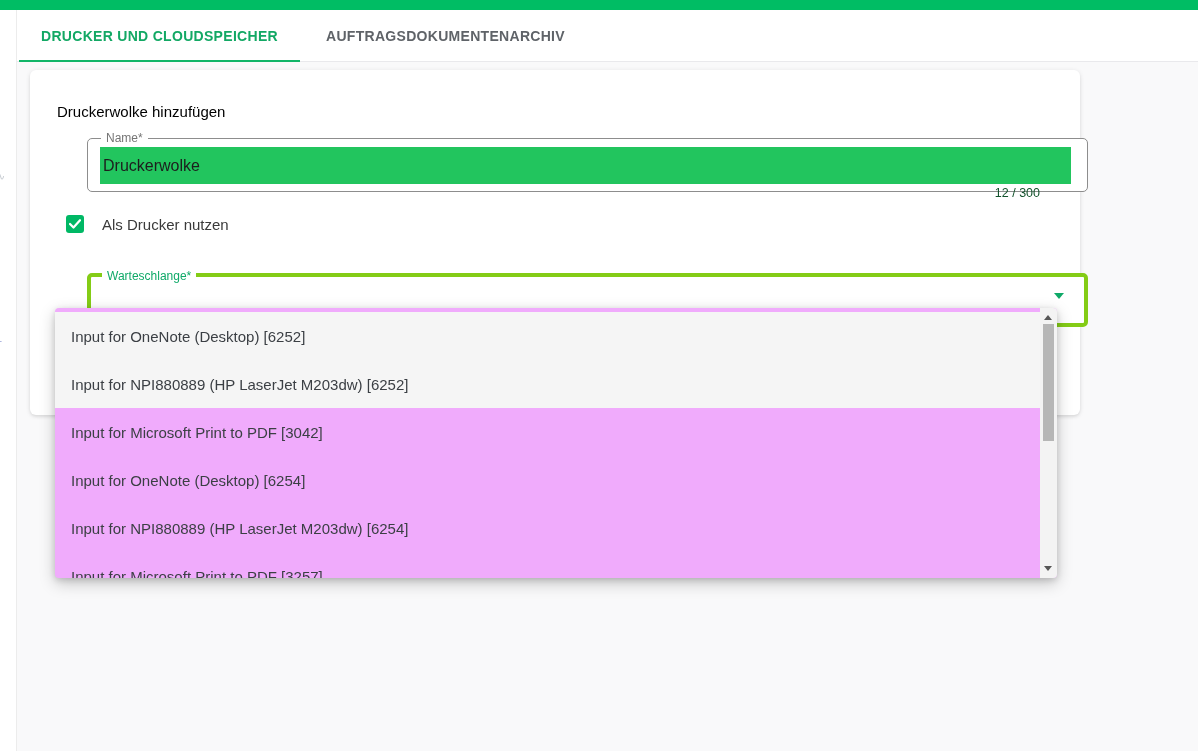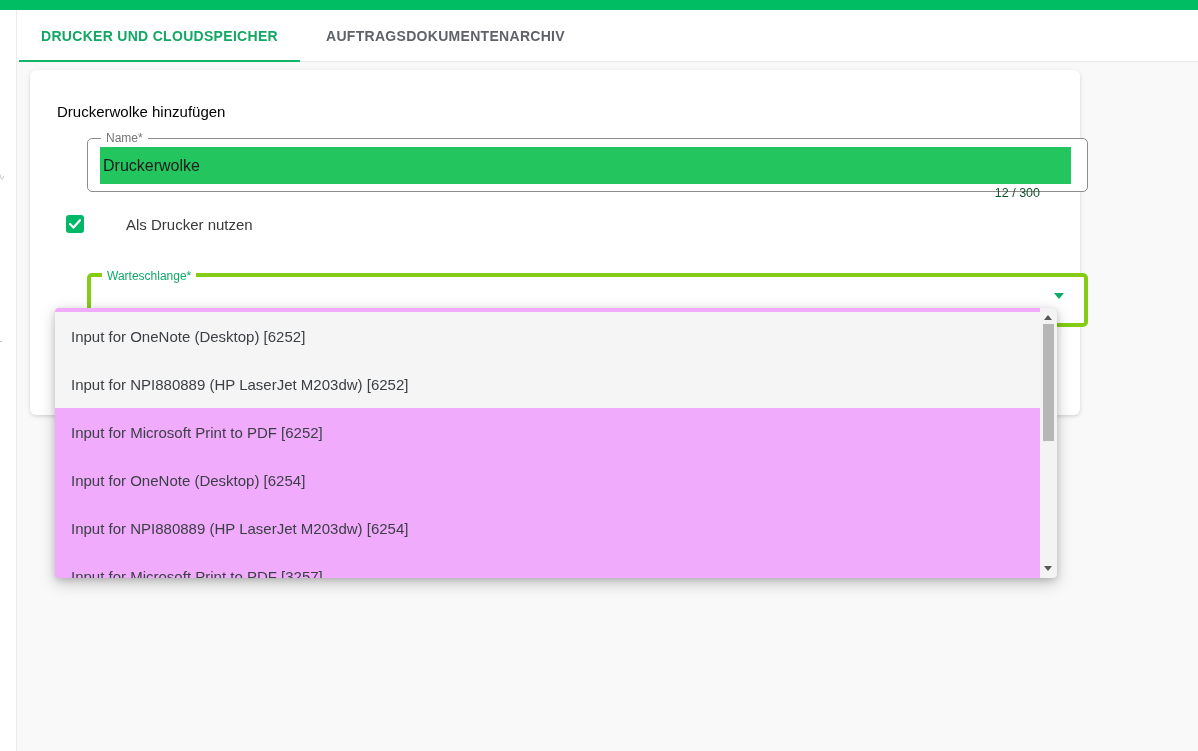--- a/index.html
+++ b/index.html
@@ -32,21 +32,21 @@
                  font-size:12px; color:#757575; line-height:15px; }
   .field.name { top:68px; }
   .selection { position:absolute; left:12px; right:16px; top:8px; bottom:7px; background:#22c55e;
                display:flex; align-items:center; padding-left:3px; font-size:16px; color:#1d1d1d; }
   .counter { position:absolute; top:116px; right:40px; font-size:12.5px; color:#14532d; }
 
   .checkbox-row { position:absolute; left:36px; top:144px; height:20px; display:flex; align-items:center; }
   .checkbox { width:18px; height:18px; background:#00b865; border-radius:3px;
               display:flex; align-items:center; justify-content:center; cursor:pointer; }
   .checkbox svg { display:block; }
-  .checkbox-label { margin-left:42px; font-size:15px; color:#3a3a3a; }
+  .checkbox-label { margin-left:18px; font-size:15px; color:#3a3a3a; }
 
   .field.queue { top:203px; border:4px solid #84cc16; cursor:pointer; }
   .field.queue .field-label { color:#0fa968; left:11px; }
   .dd-arrow { position:absolute; right:20px; top:16px; width:0; height:0;
               border-left:5px solid transparent; border-right:5px solid transparent;
               border-top:6px solid #0fa968; }
 
   .panel { position:absolute; left:55px; top:308px; width:1002px; height:270px; background:#f0abfc;
            border-radius:4px; box-shadow:0 5px 16px rgba(0,0,0,.22), 0 2px 6px rgba(0,0,0,.14);
            z-index:7; overflow:hidden; padding-top:4px; }
@@ -102,21 +102,21 @@
 
   <div class="field queue">
     <span class="field-label">Warteschlange*</span>
     <span class="dd-arrow"></span>
   </div>
 </div>
 
 <div class="panel">
   <div class="option hl">Input for OneNote (Desktop) [6252]</div>
   <div class="option hl">Input for NPI880889 (HP LaserJet M203dw) [6252]</div>
-  <div class="option">Input for Microsoft Print to PDF [6252]</div>
+  <div class="option">Input for Microsoft Print to PDF [3042]</div>
   <div class="option">Input for OneNote (Desktop) [6254]</div>
   <div class="option">Input for NPI880889 (HP LaserJet M203dw) [6254]</div>
   <div class="option">Input for Microsoft Print to PDF [3257]</div>
 
   <div class="scrollbar">
     <span class="sb-up"></span>
     <div class="sb-thumb"></div>
     <span class="sb-down"></span>
   </div>
 </div>

